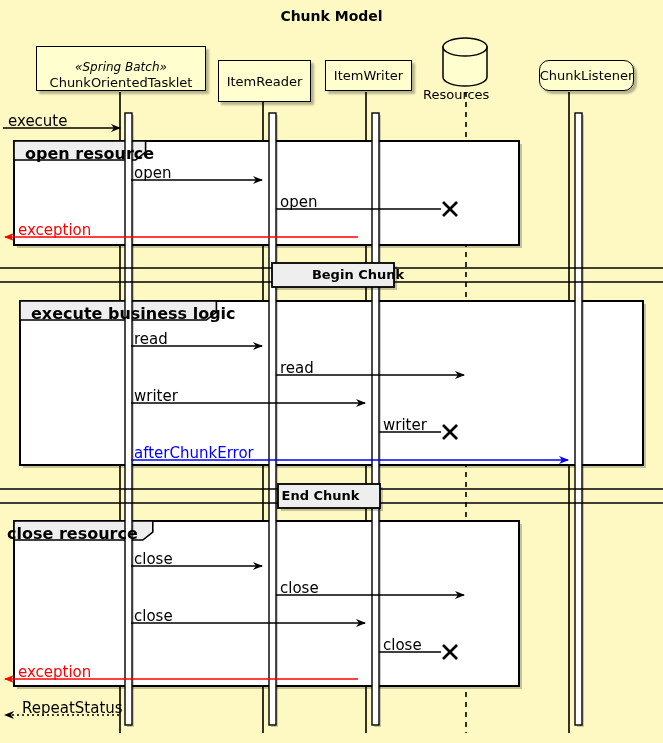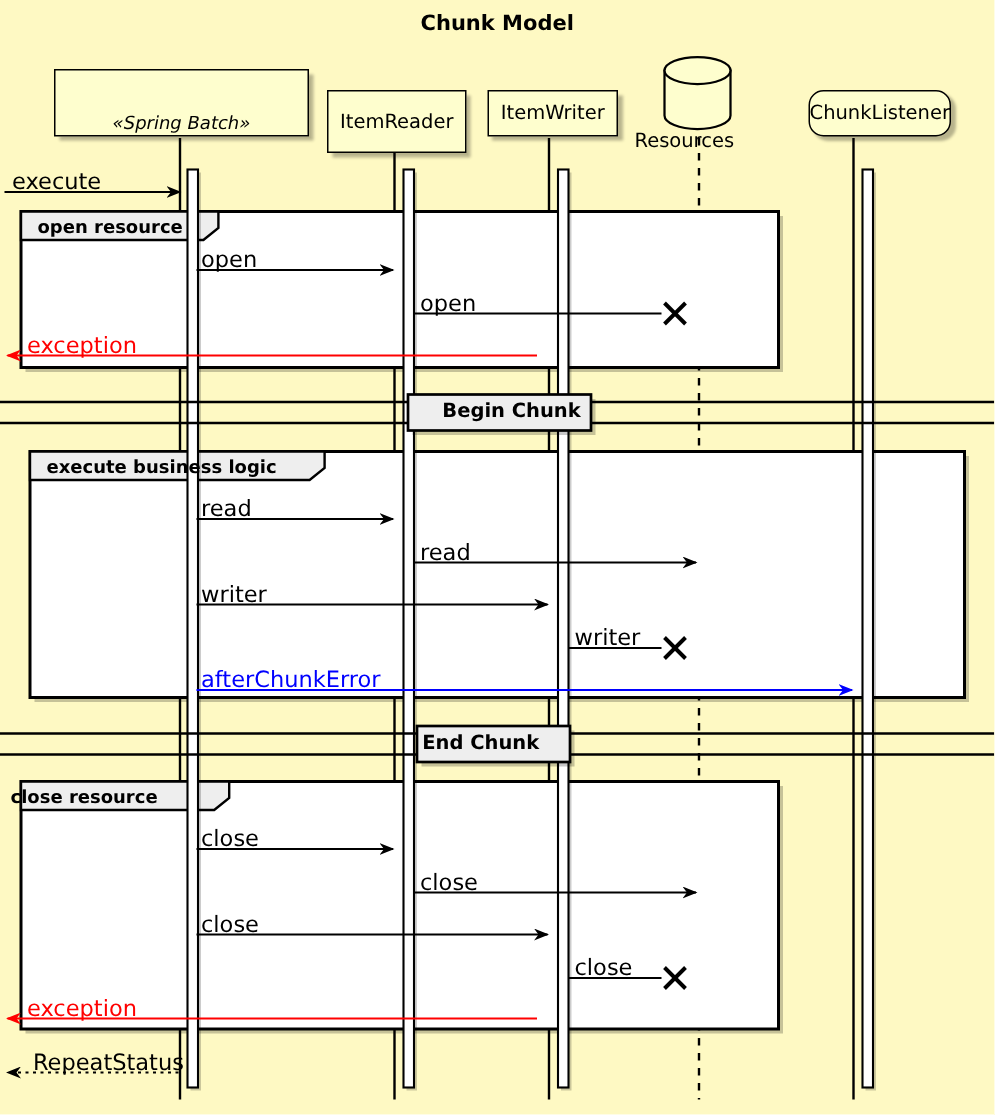--- a/index.html
+++ b/index.html
@@ -70,21 +70,21 @@
     font-size: 15px;
     color: #000000;
     white-space: nowrap;
     font-family: "DejaVu Sans", sans-serif;
   }
   .msg.red { color: #FF0000; }
   .msg.blue { color: #0000FF; }
   
   .group-label {
     position: absolute;
-    font-size: 12px;
+    font-size: 16px;
     font-weight: bold;
     color: #000000;
     white-space: nowrap;
     font-family: "DejaVu Sans", sans-serif;
   }
   
   .divider-label {
     position: absolute;
     font-size: 13px;
     font-weight: bold;
@@ -176,36 +176,37 @@
       </g>
     <g id="dbshapes">
         <path d="M443,47 L443,77 A22,9 0 0 0 487,77 L487,47 Z" fill="#FEFECE" stroke="#000000" stroke-width="1.5"></path>
         <ellipse cx="465" cy="47" rx="22" ry="9" fill="#FEFECE" stroke="#000000" stroke-width="1.5"></ellipse>
       </g>
   </svg>
 
   <div id="participant-layer">
       <div class="participant" style="left: 36px; top: 46px; width: 170px; height: 45px; justify-content: flex-end;">
         <span class="stereotype">«Spring Batch»</span>
+        <span class="pname">ChunkOrientedTasklet</span>
       </div>
       <div class="participant" style="left: 218px; top: 60px; width: 93px; height: 42px;">
         <span class="pname">ItemReader</span>
       </div>
       <div class="participant" style="left: 325px; top: 60px; width: 87px; height: 31px;">
         <span class="pname">ItemWriter</span>
       </div>
       <div class="participant" style="left: 539px; top: 60px; width: 95px; height: 31px; border-radius: 10px;">
         <span class="pname">ChunkListener</span>
       </div>
     </div>
   <div id="label-layer">
       <div class="group-label" style="left: 25px; top: 144px;">open resource</div>
       <div class="group-label" style="left: 31px; top: 304px;">execute business logic</div>
       <div class="group-label" style="left: 7px; top: 524px; text-align: center;">close resource</div>
-      <div class="divider-label" style="left: 272px; top: 267px; width: 138px;">Begin Chunk</div>
+      <div class="divider-label" style="left: 272px; top: 267px; width: 138px; padding-left: 17px;">Begin Chunk</div>
       <div class="divider-label" style="left: 278px; top: 488px; width: 85px;">End Chunk</div>
       <div class="msg" style="left: 8px; top: 112px;">execute</div>
       <div class="msg" style="left: 134px; top: 164px;">open</div>
       <div class="msg" style="left: 280px; top: 193px;">open</div>
       <div class="msg red" style="left: 18px; top: 221px;">exception</div>
       <div class="msg" style="left: 134px; top: 330px;">read</div>
       <div class="msg" style="left: 280px; top: 359px;">read</div>
       <div class="msg" style="left: 134px; top: 387px;">writer</div>
       <div class="msg" style="left: 383px; top: 416px;">writer</div>
       <div class="msg blue" style="left: 134px; top: 444px;">afterChunkError</div>

